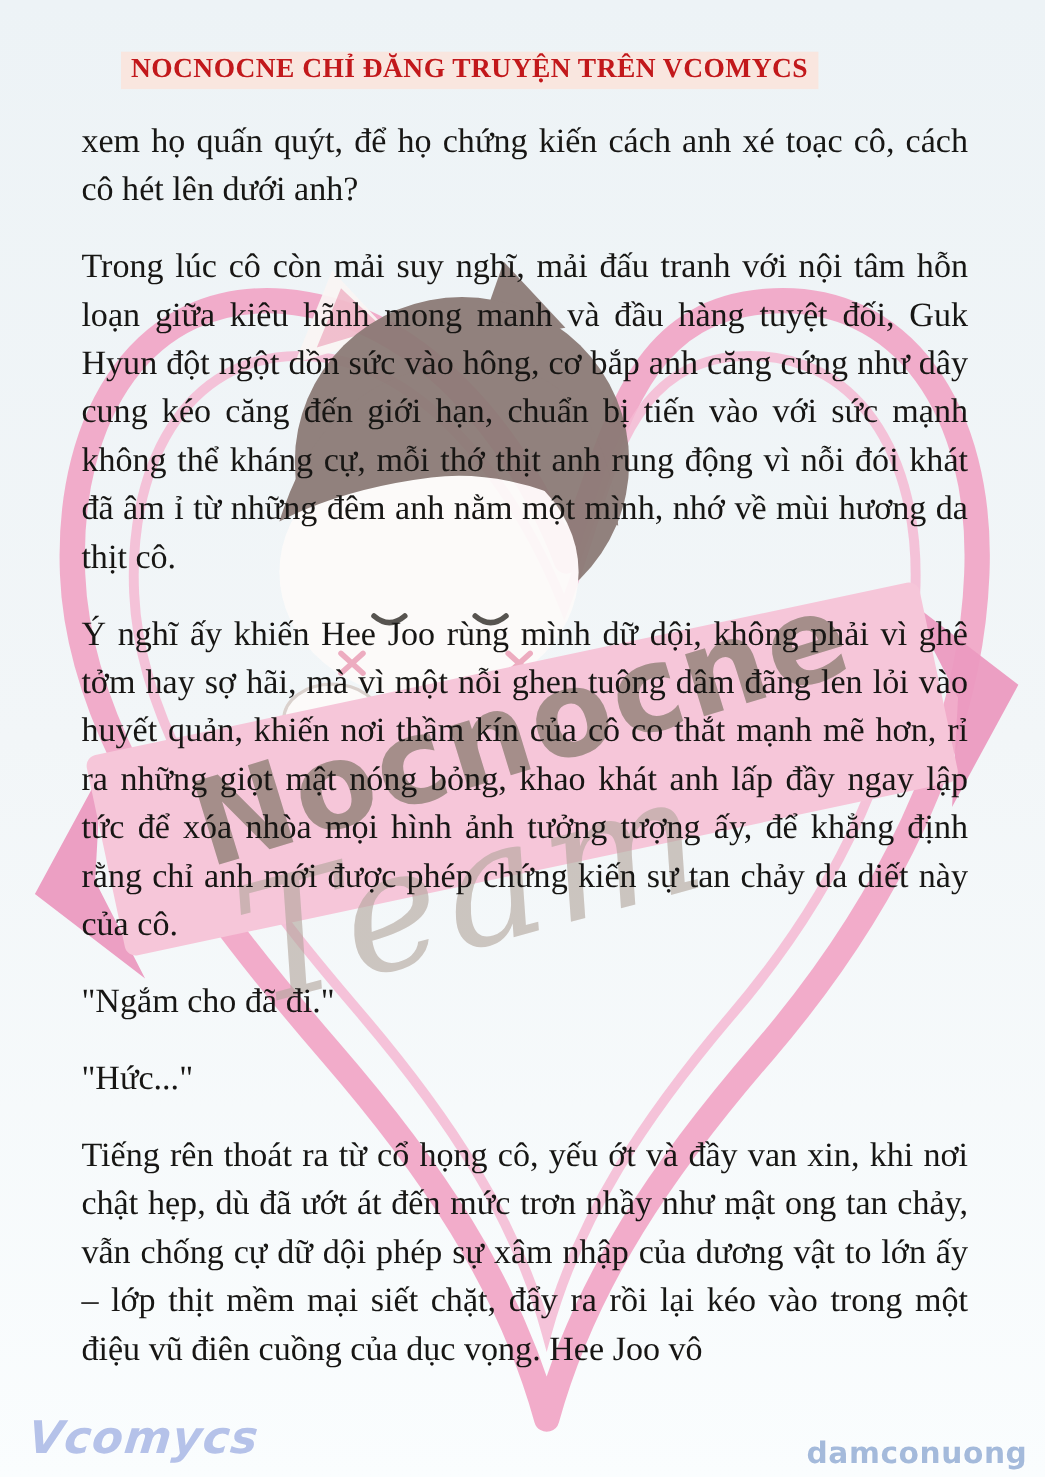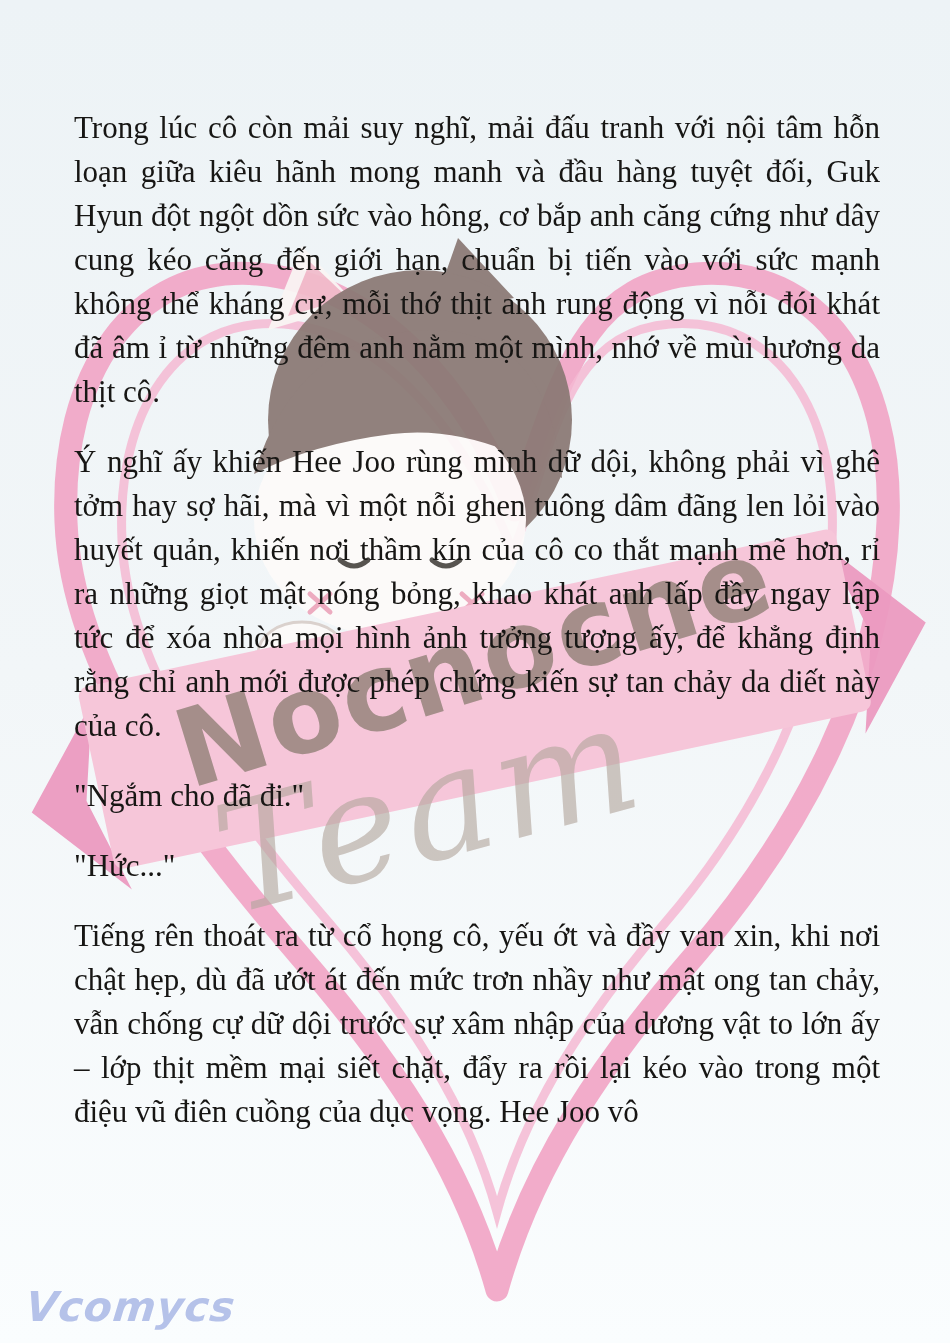--- a/index.html
+++ b/index.html
@@ -84,24 +84,27 @@
       <polygon points="100,622 18,718 100,814 74,718" fill="#eb9ac0" opacity="0.95"></polygon>
       <polygon points="850,622 932,718 850,814 876,718" fill="#eb9ac0" opacity="0.95"></polygon>
       <rect x="88" y="606" width="774" height="186" rx="10" fill="#f6c6d9"></rect>
     </g>
 
     <text class="wm-title" x="475" y="700" text-anchor="middle" fill="#9a8780" opacity="0.88" transform="rotate(-17 475 665)">Nocnocne</text>
 
     <text class="wm-script" x="430" y="860" text-anchor="middle" fill="#b3a69d" opacity="0.62" transform="rotate(-15 430 810)">Team</text>
   </svg>
 
+  <div class="header-notice">NOCNOCNE CHỈ ĐĂNG TRUYỆN TRÊN VCOMYCS</div>
 
   <article class="story">
+    <p>xem họ quấn quýt, để họ chứng kiến cách anh xé toạc cô, cách cô hét lên dưới anh?</p>
     <p>Trong lúc cô còn mải suy nghĩ, mải đấu tranh với nội tâm hỗn loạn giữa kiêu hãnh mong manh và đầu hàng tuyệt đối, Guk Hyun đột ngột dồn sức vào hông, cơ bắp anh căng cứng như dây cung kéo căng đến giới hạn, chuẩn bị tiến vào với sức mạnh không thể kháng cự, mỗi thớ thịt anh rung động vì nỗi đói khát đã âm ỉ từ những đêm anh nằm một mình, nhớ về mùi hương da thịt cô.</p>
     <p>Ý nghĩ ấy khiến Hee Joo rùng mình dữ dội, không phải vì ghê tởm hay sợ hãi, mà vì một nỗi ghen tuông dâm đãng len lỏi vào huyết quản, khiến nơi thầm kín của cô co thắt mạnh mẽ hơn, rỉ ra những giọt mật nóng bỏng, khao khát anh lấp đầy ngay lập tức để xóa nhòa mọi hình ảnh tưởng tượng ấy, để khẳng định rằng chỉ anh mới được phép chứng kiến sự tan chảy da diết này của cô.</p>
     <p>"Ngắm cho đã đi."</p>
     <p>"Hức..."</p>
-    <p>Tiếng rên thoát ra từ cổ họng cô, yếu ớt và đầy van xin, khi nơi chật hẹp, dù đã ướt át đến mức trơn nhầy như mật ong tan chảy, vẫn chống cự dữ dội trước sự xâm nhập của dương vật to lớn ấy – lớp thịt mềm mại siết chặt, đẩy ra rồi lại kéo vào trong một điệu vũ điên cuồng của dục vọng. Hee Joo vô</p>
+    <p>Tiếng rên thoát ra từ cổ họng cô, yếu ớt và đầy van xin, khi nơi chật hẹp, dù đã ướt át đến mức trơn nhầy như mật ong tan chảy, vẫn chống cự dữ dội phép sự xâm nhập của dương vật to lớn ấy – lớp thịt mềm mại siết chặt, đẩy ra rồi lại kéo vào trong một điệu vũ điên cuồng của dục vọng. Hee Joo vô</p>
   </article>
 
   <div class="site-logo">Vcomycs</div>
+  <div class="credit">damconuong</div>
 
 </div>
 
 </body></html>

